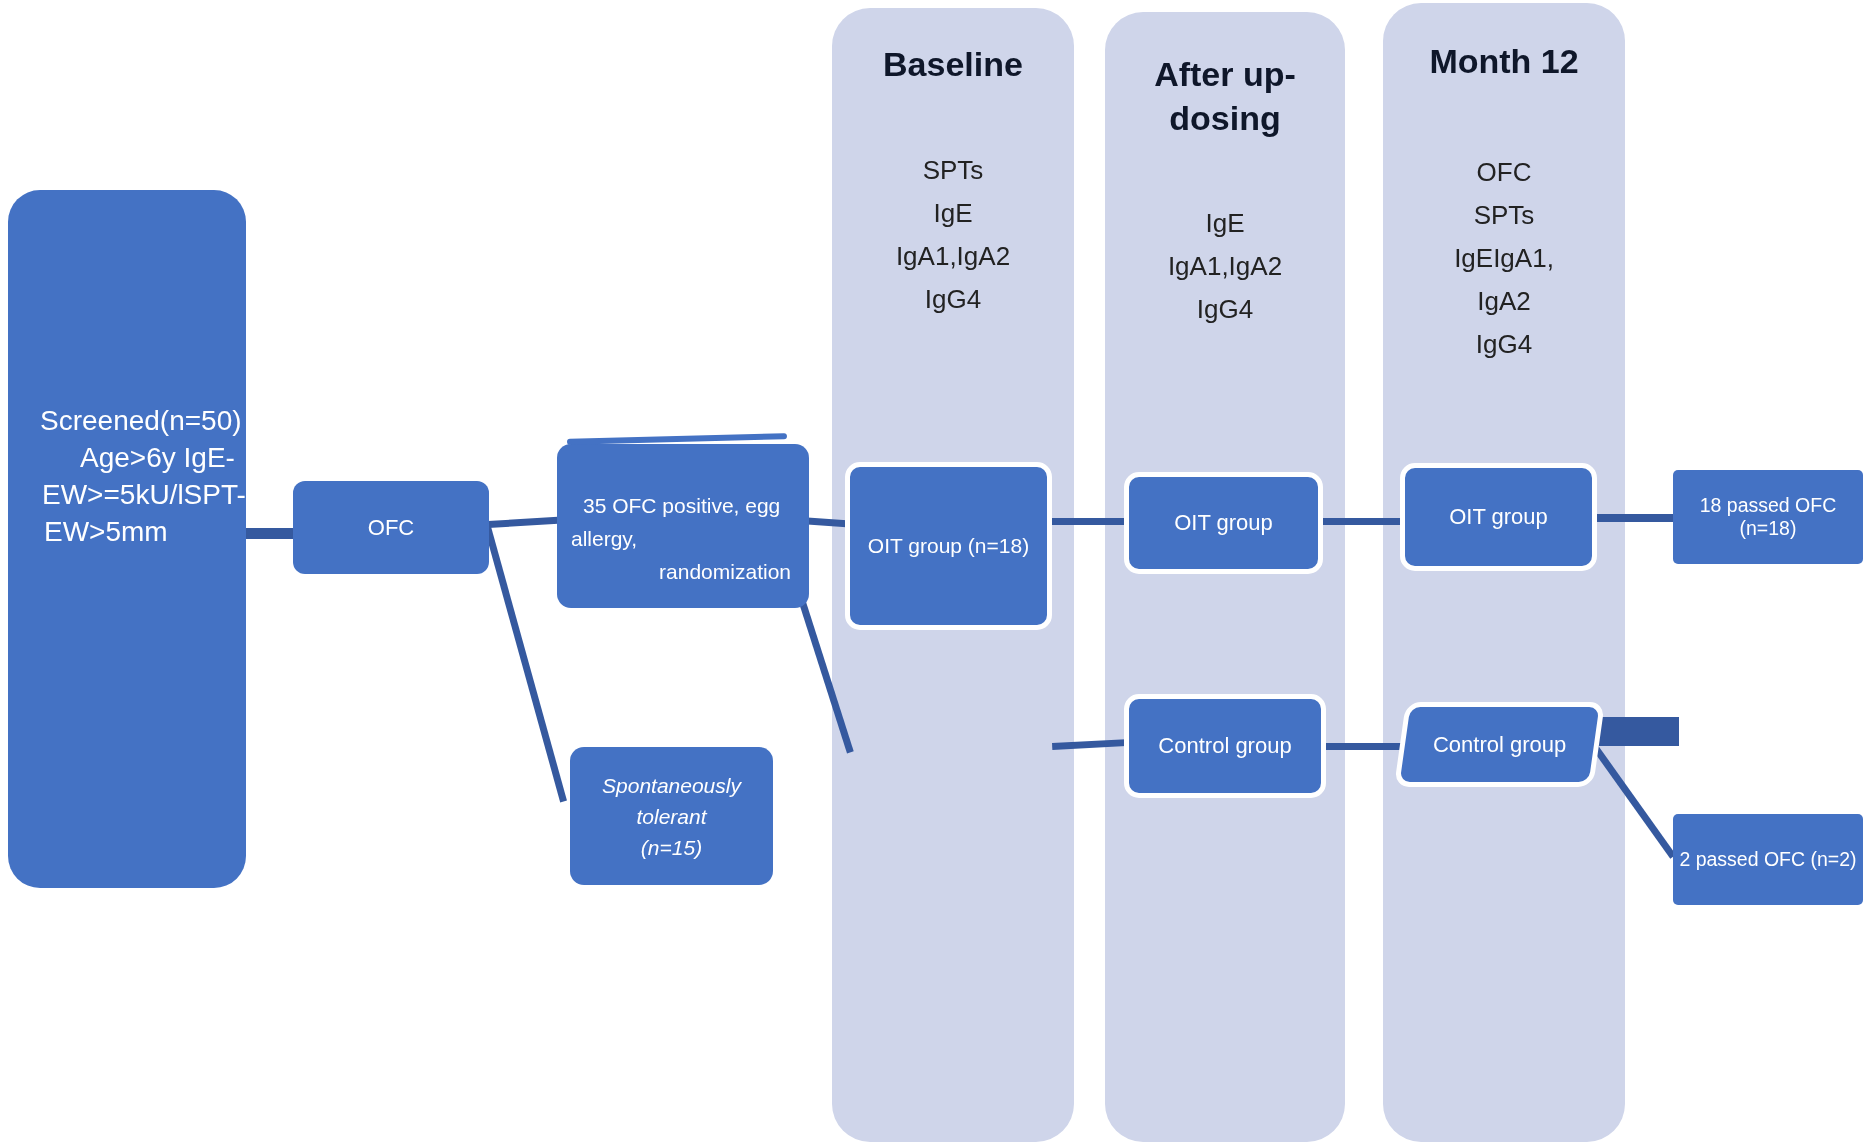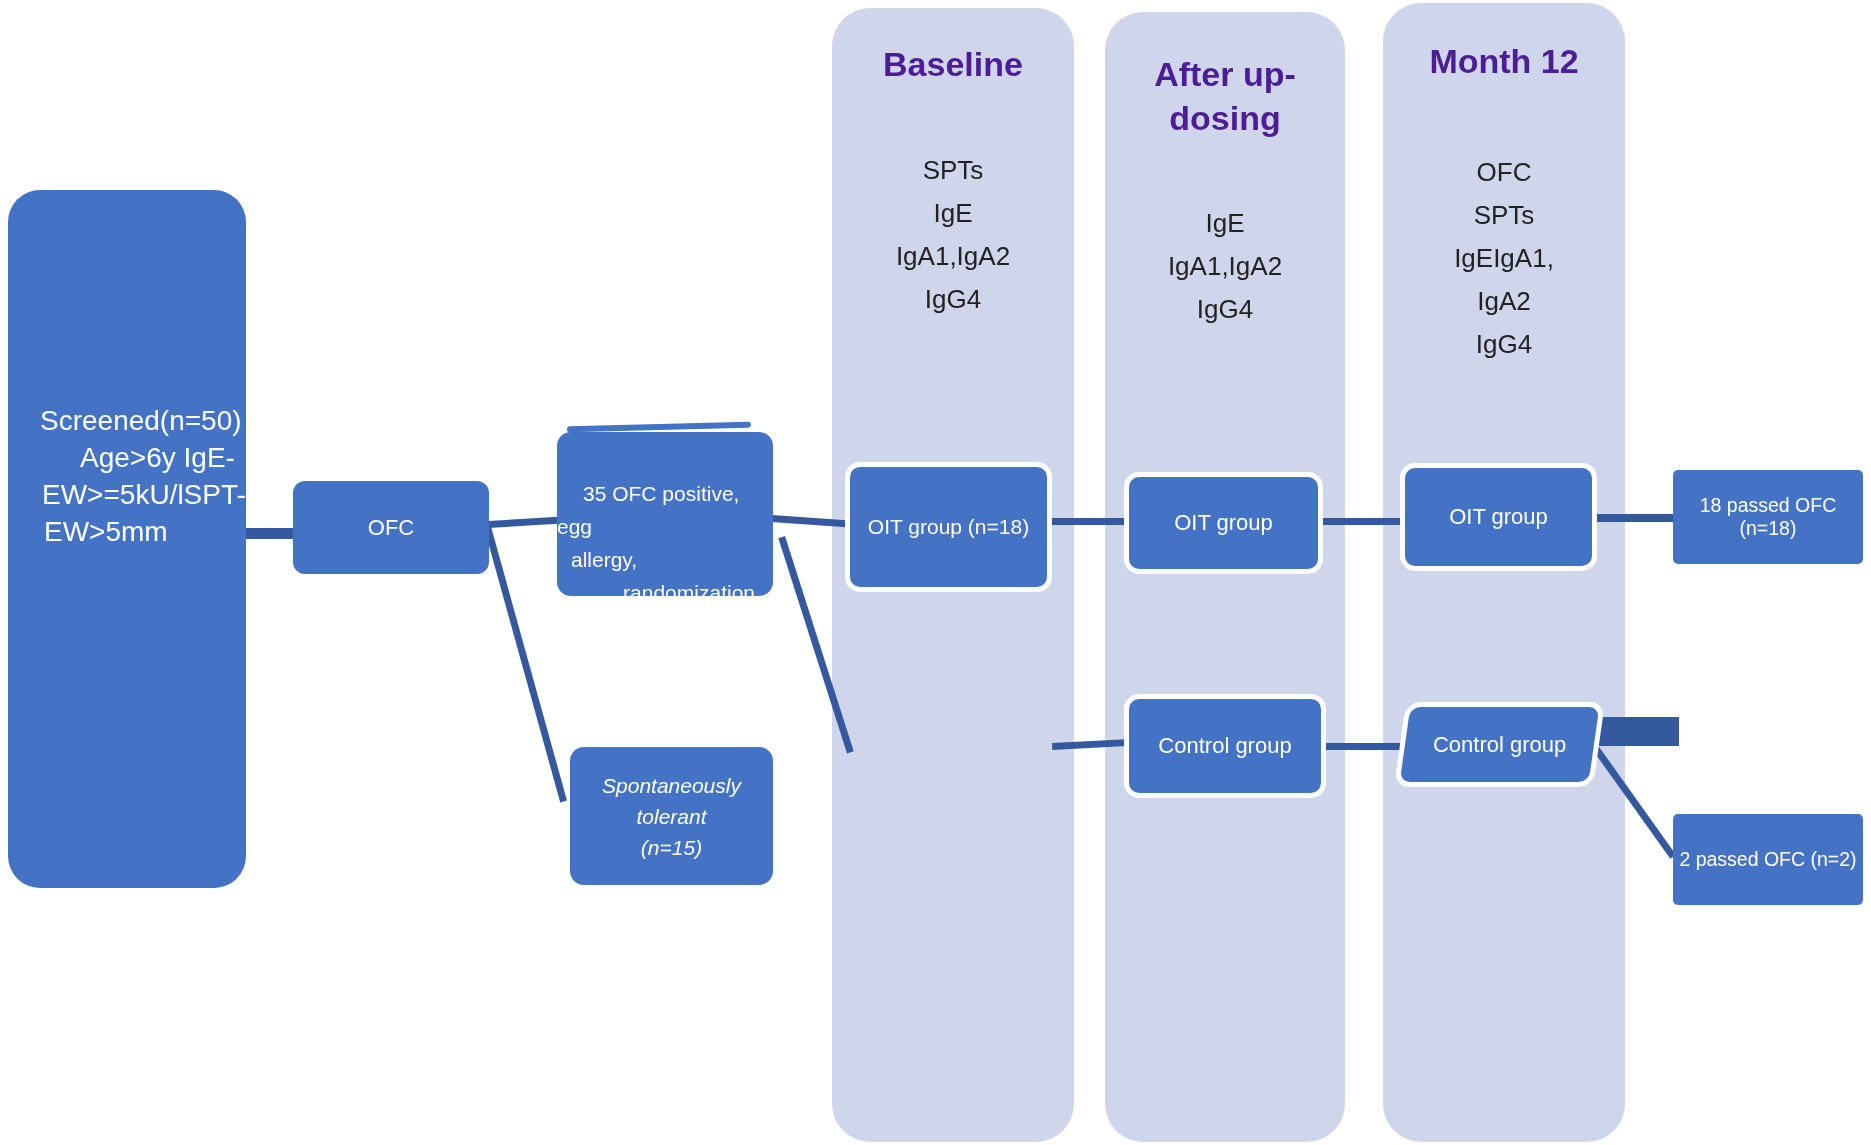--- a/index.html
+++ b/index.html
@@ -1,21 +1,21 @@
 <!DOCTYPE html>
 <html><head>
 <meta charset="utf-8">
 <style>
   html,body{margin:0;padding:0;background:#ffffff;}
   body{font-family:"Liberation Sans",sans-serif;}
   .canvas{position:relative;width:1871px;height:1145px;background:#ffffff;overflow:hidden;}
 
   
   .panel{position:absolute;background:#CFD5EA;border-radius:38px;z-index:1;}
-  .panel-title{font-weight:bold;color:#4c1d95;font-size:34px;line-height:44px;text-align:center;width:184px;margin:0 auto;}
+  .panel-title{font-weight:bold;color:#0f172a;font-size:34px;line-height:44px;text-align:center;width:184px;margin:0 auto;}
   .tests{position:absolute;left:0;right:0;text-align:center;color:#222;font-size:26px;}
   .tests div{line-height:43px;}
 
   
   .node{position:absolute;background:#4472C4;color:#ffffff;z-index:3;box-sizing:border-box;}
   .flex-center{display:flex;align-items:center;justify-content:center;text-align:center;}
 
   .screened{border-radius:32px;font-size:28px;}
   .screened-text{position:absolute;top:212px;left:0;right:6px;line-height:37px;}
   .sl-0{padding-left:32px;}
@@ -93,32 +93,32 @@
     <div class="screened-text">
       <div class="sl-0">Screened(n=50)</div>
       <div class="sl-1">Age&gt;6y IgE-</div>
       <div class="sl-2">EW&gt;=5kU/lSPT-</div>
       <div class="sl-3">EW&gt;5mm</div>
     </div>
   </div>
 
   <div class="node ofc flex-center" style="left:293px;top:481px;width:196px;height:93px;">OFC</div>
 
-  <div class="node rand" style="left:557px;top:432px;width:216px;height:164px;">
+  <div class="node rand" style="left:557px;top:444px;width:252px;height:164px;">
     <div class="rl-0">35 OFC positive, egg</div>
     <div class="rl-1">allergy,</div>
     <div class="rl-2">randomization</div>
   </div>
 
   <div class="node tolerant flex-center" style="left:570px;top:747px;width:203px;height:138px;font-style:italic;">
     <div>Spontaneously tolerant</div>
     <div>(n=15)</div>
   </div>
 
-  <div class="node group-box small-label flex-center" style="left:845px;top:462px;width:207px;height:130px;">OIT group (n=18)</div>
+  <div class="node group-box small-label flex-center" style="left:845px;top:462px;width:207px;height:168px;">OIT group (n=18)</div>
   <div class="node group-box flex-center" style="left:1124px;top:472px;width:199px;height:102px;">OIT group</div>
   <div class="node group-box flex-center" style="left:1400px;top:463px;width:197px;height:108px;">OIT group</div>
 
   <div class="node group-box flex-center" style="left:1124px;top:694px;width:202px;height:104px;">Control group</div>
   <div class="node group-box skewed flex-center" style="left:1400px;top:702px;width:199px;height:85px;">
     <span class="unskew">Control group</span>
   </div>
 
   <div class="node outcome flex-center" style="left:1673px;top:470px;width:190px;height:94px;">18 passed OFC (n=18)</div>
   <div class="node outcome flex-center" style="left:1673px;top:814px;width:190px;height:91px;">2 passed OFC (n=2)</div>

